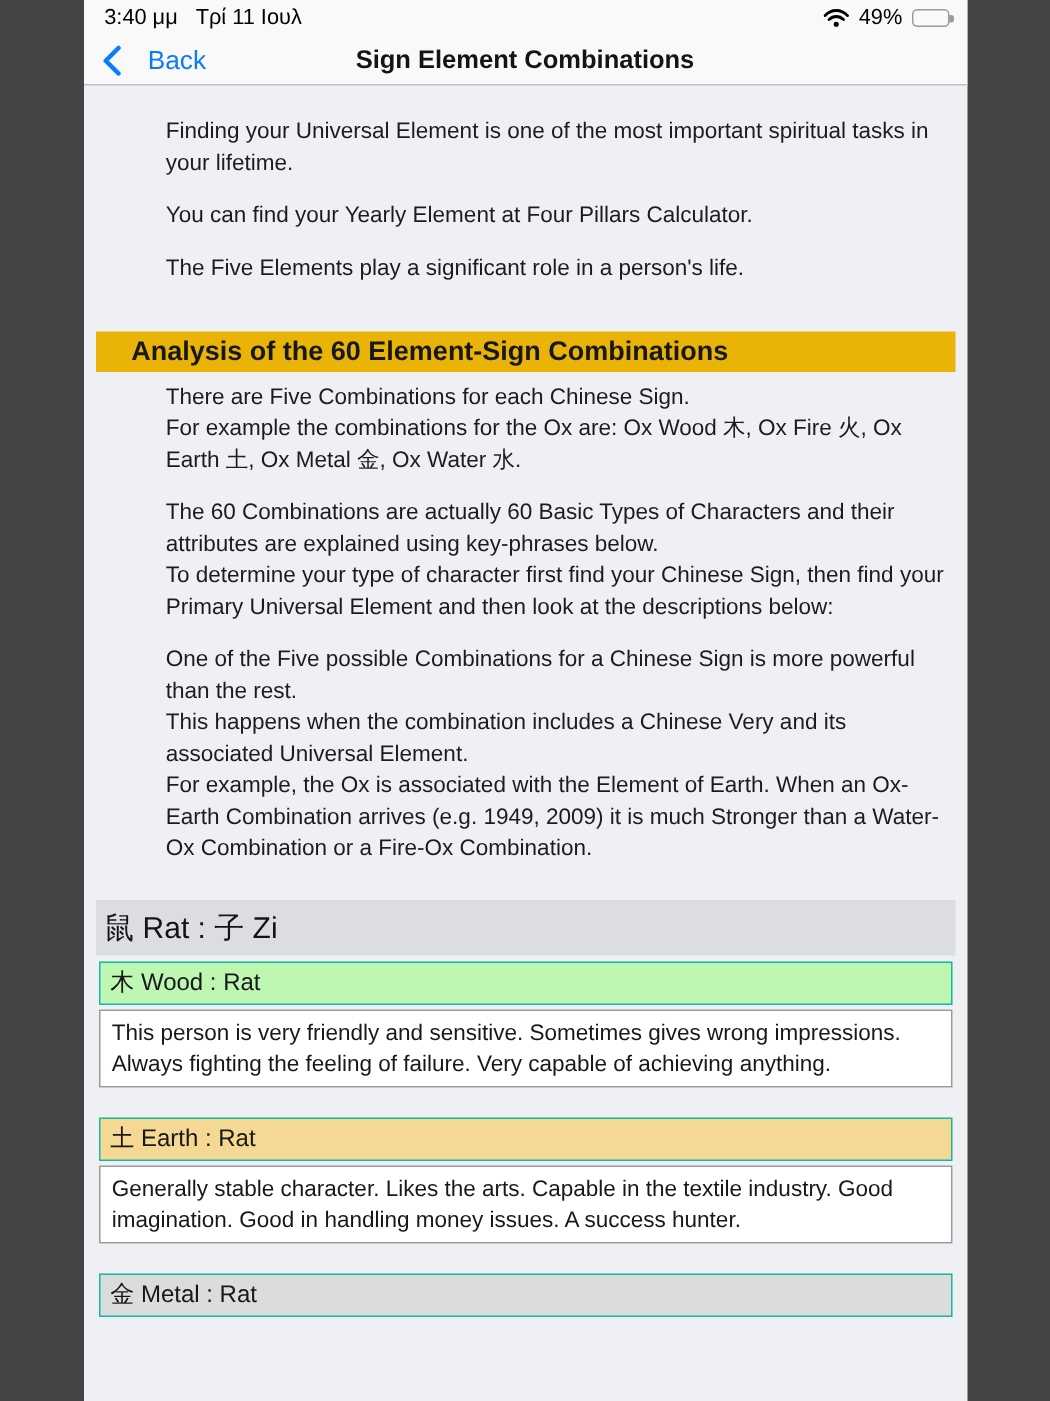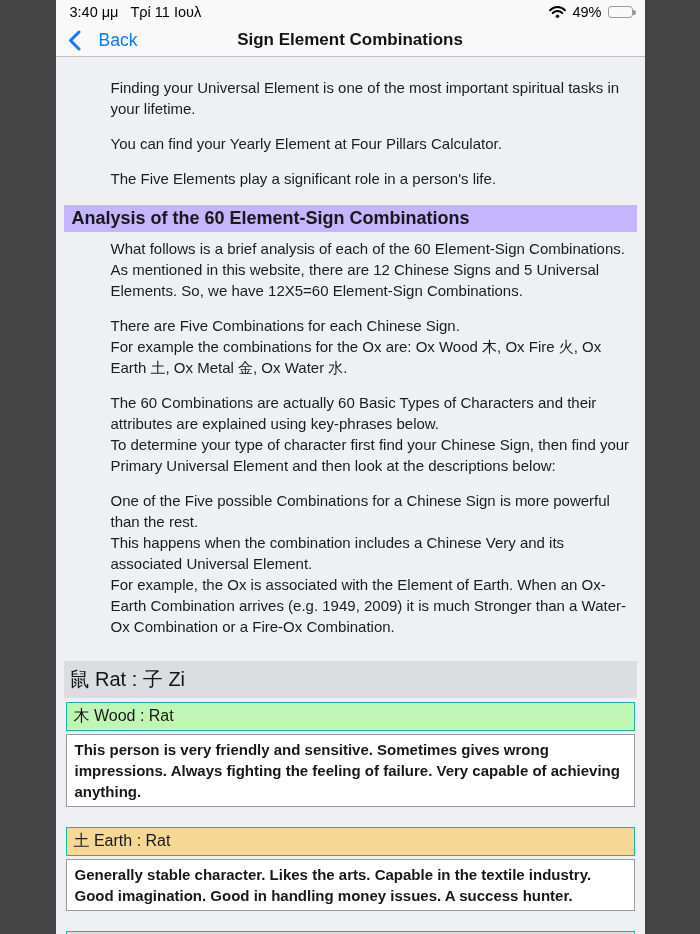--- a/index.html
+++ b/index.html
@@ -55,23 +55,23 @@
   .nav-title {
     position:absolute; left:0; right:0; top:0; bottom:0;
     display:flex; align-items:center; justify-content:center;
     font-size:17px; font-weight:700; color:#141416;
   }
   
   .content { padding:12px 10px 0 10px; }
   .para { font-size:15px; line-height:21px; margin-bottom:14px;margin-left:45px; }
   .para.first { margin-top:8px; }
   .grey-heading {
-    background:#c4b5fd;
-    margin:16px -2px 6px -2px;
-    padding:3px 8px;
+    background:#eab308;
+    margin:32px -2px 6px -2px;
+    padding:3px 24px;
     font-size:18px; font-weight:700; color:#17181a;
   }
   .sign-heading {
     background:#dcdde0;
     margin:24px -2px 4px -2px;
     padding:5px 6px;
     font-size:20px; font-weight:400; color:#141416;
   }
   .combo { margin-bottom:20px; }
   .combo-bar {
@@ -80,21 +80,20 @@
     font-size:16px;
     color:#17181a;
     margin-bottom:3px;
   }
   .combo-desc {
     background:#ffffff;
     border:1px solid #9a9a9a;
     padding:4px 8px;
     font-size:15px; line-height:21px;
     color:#17181a;
-    font-weight:bold;
   }
   
   .wifi-icon svg, .chevron-icon svg { display:block; }
 </style>
 </head>
 <body>
 
 <div class="screen">
 
   <div class="statusbar">
@@ -131,21 +130,20 @@
   </div>
 
   <div class="content">
 
     <div class="para first">Finding your Universal Element is one of the most important spiritual tasks in your lifetime.</div>
     <div class="para">You can find your Yearly Element at Four Pillars Calculator.</div>
     <div class="para">The Five Elements play a significant role in a person's life.</div>
 
     <div class="grey-heading">Analysis of the 60 Element-Sign Combinations</div>
 
-    <div class="para">What follows is a brief analysis of each of the 60 Element-Sign Combinations. As mentioned in this website, there are 12 Chinese Signs and 5 Universal Elements. So, we have 12X5=60 Element-Sign Combinations.</div>
 
     <div class="para">
       <div>There are Five Combinations for each Chinese Sign.</div>
       <div>For example the combinations for the Ox are: Ox Wood 木, Ox Fire 火, Ox Earth 土, Ox Metal 金, Ox Water 水.</div>
     </div>
 
     <div class="para">
       <div>The 60 Combinations are actually 60 Basic Types of Characters and their attributes are explained using key-phrases below.</div>
       <div>To determine your type of character first find your Chinese Sign, then find your Primary Universal Element and then look at the descriptions below:</div>
     </div>

